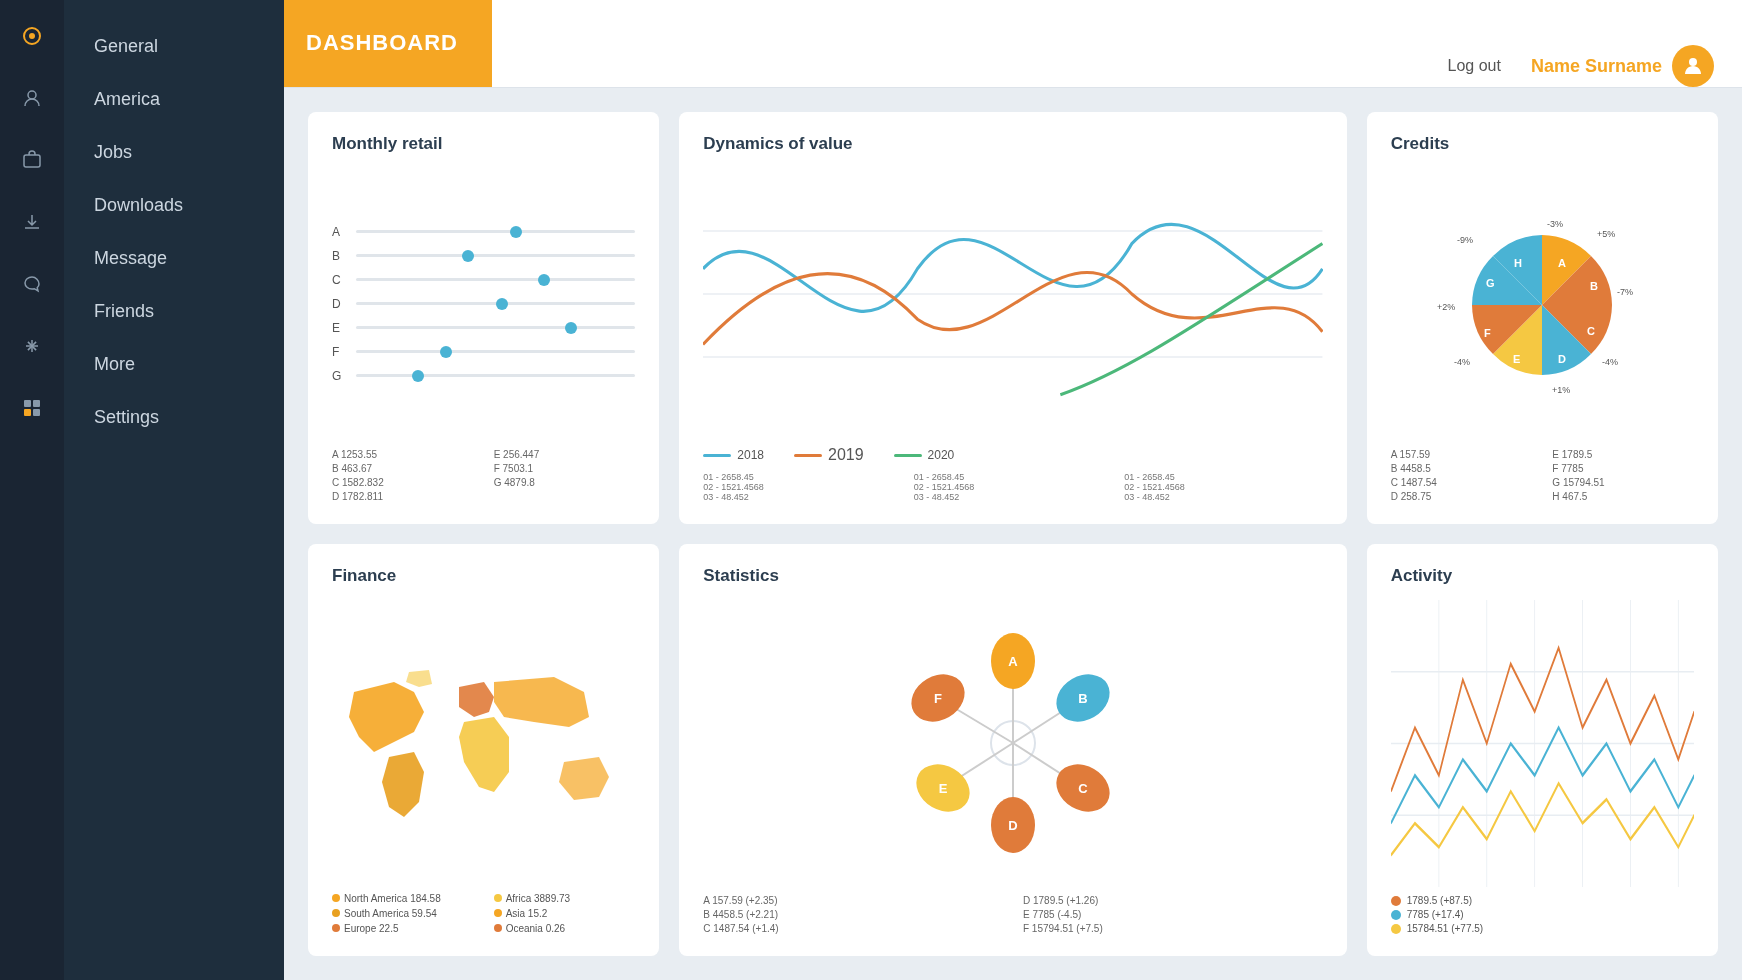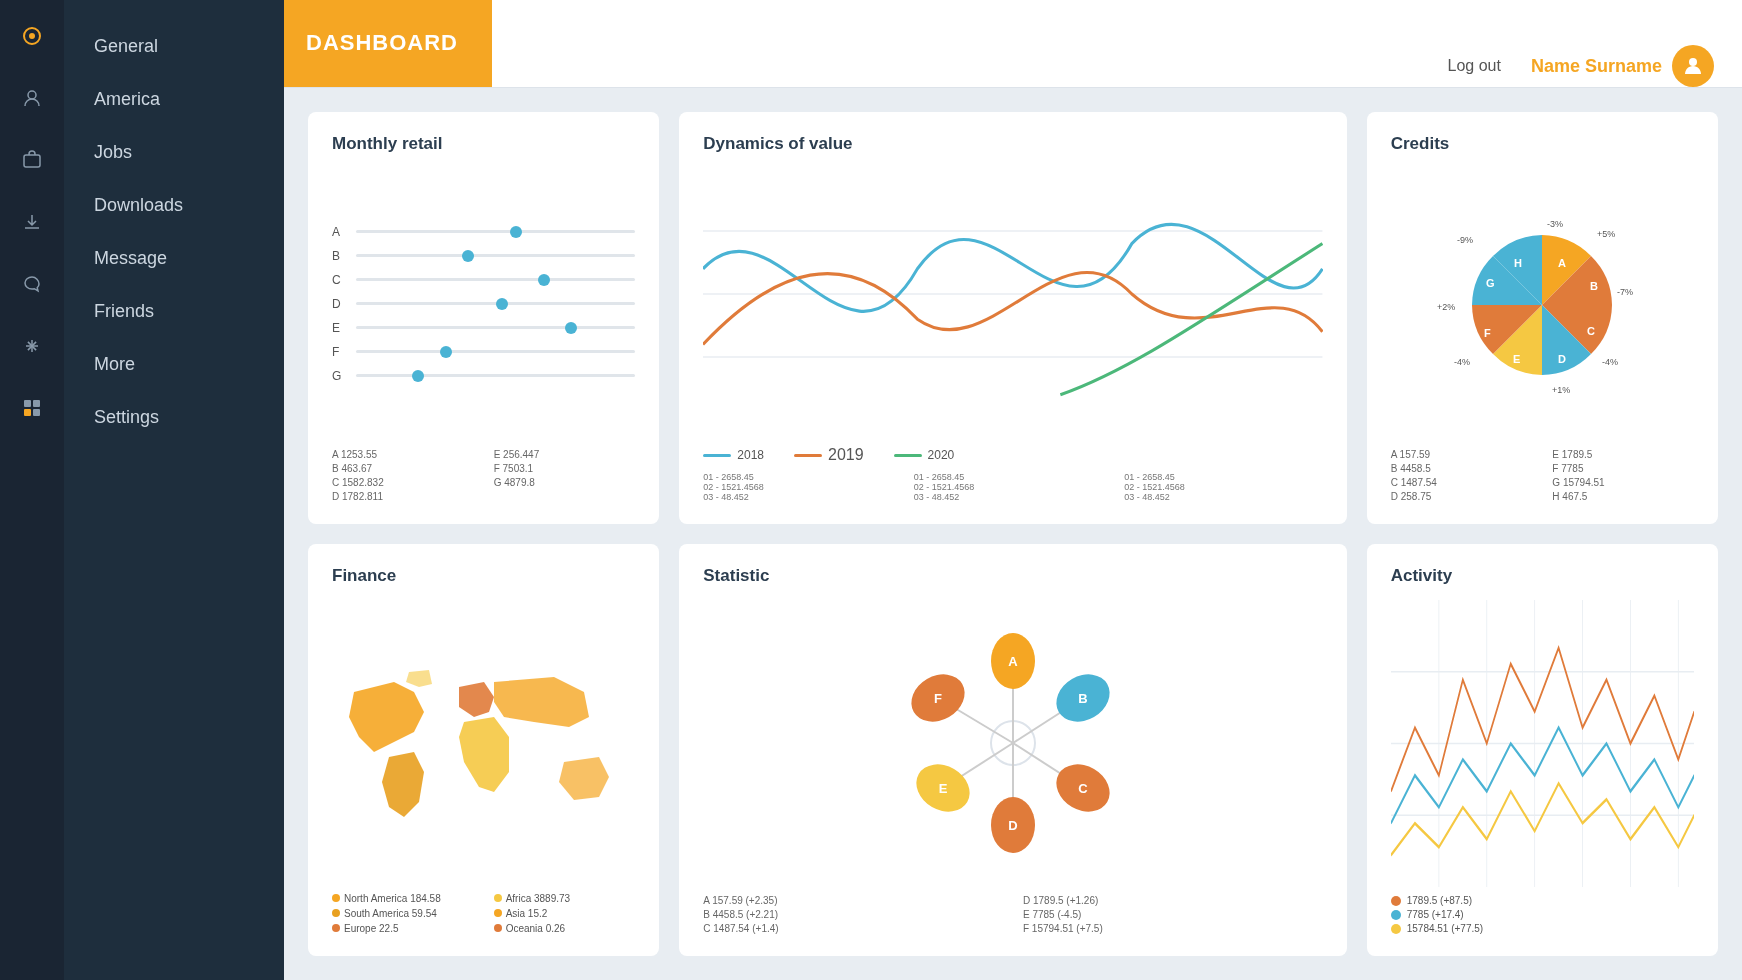--- a/index.html
+++ b/index.html
@@ -540,21 +540,21 @@
         <div><span class="legend-dot" style="background:#f5a623"></span><span style="font-size:10px;color:#555">North America 184.58</span></div>
         <div><span class="legend-dot" style="background:#f5c842"></span><span style="font-size:10px;color:#555">Africa 3889.73</span></div>
         <div><span class="legend-dot" style="background:#e8a020"></span><span style="font-size:10px;color:#555">South America 59.54</span></div>
         <div><span class="legend-dot" style="background:#f5a623"></span><span style="font-size:10px;color:#555">Asia 15.2</span></div>
         <div><span class="legend-dot" style="background:#e07b3a"></span><span style="font-size:10px;color:#555">Europe 22.5</span></div>
         <div><span class="legend-dot" style="background:#e07b3a"></span><span style="font-size:10px;color:#555">Oceania 0.26</span></div>
       </div>
     </div>
 
     <div class="card">
-      <div class="card-title">Statistic</div>
+      <div class="card-title">Statistics</div>
       <div class="statistic-chart">
         <svg width="280" height="220" viewBox="0 0 280 220">
 
           <circle cx="140" cy="110" r="22" fill="#fff" stroke="#dde3ea" stroke-width="2"></circle>
 
           <line x1="140" y1="110" x2="140" y2="28" stroke="#ccc" stroke-width="2"></line>
           <line x1="140" y1="110" x2="210" y2="65" stroke="#ccc" stroke-width="2"></line>
           <line x1="140" y1="110" x2="210" y2="155" stroke="#ccc" stroke-width="2"></line>
           <line x1="140" y1="110" x2="140" y2="192" stroke="#ccc" stroke-width="2"></line>
           <line x1="140" y1="110" x2="70" y2="155" stroke="#ccc" stroke-width="2"></line>

